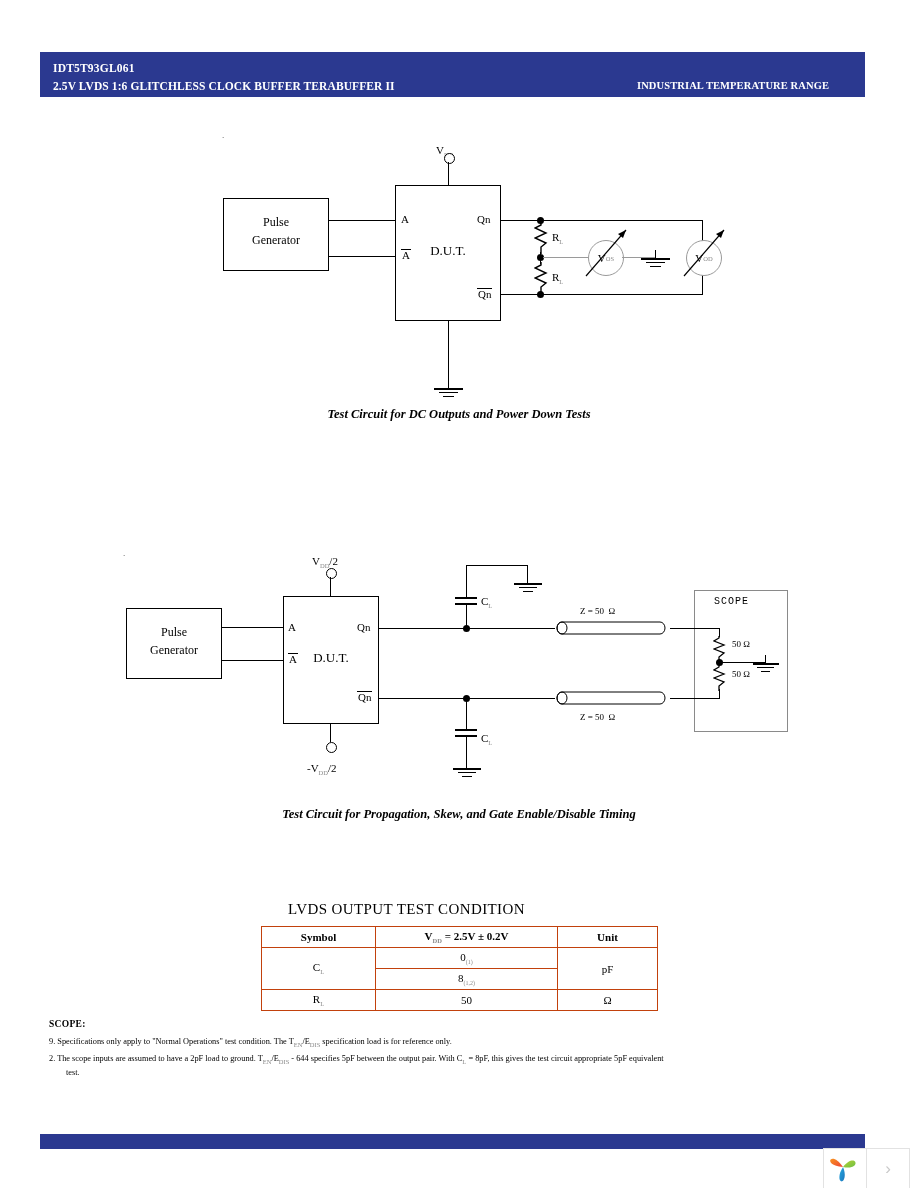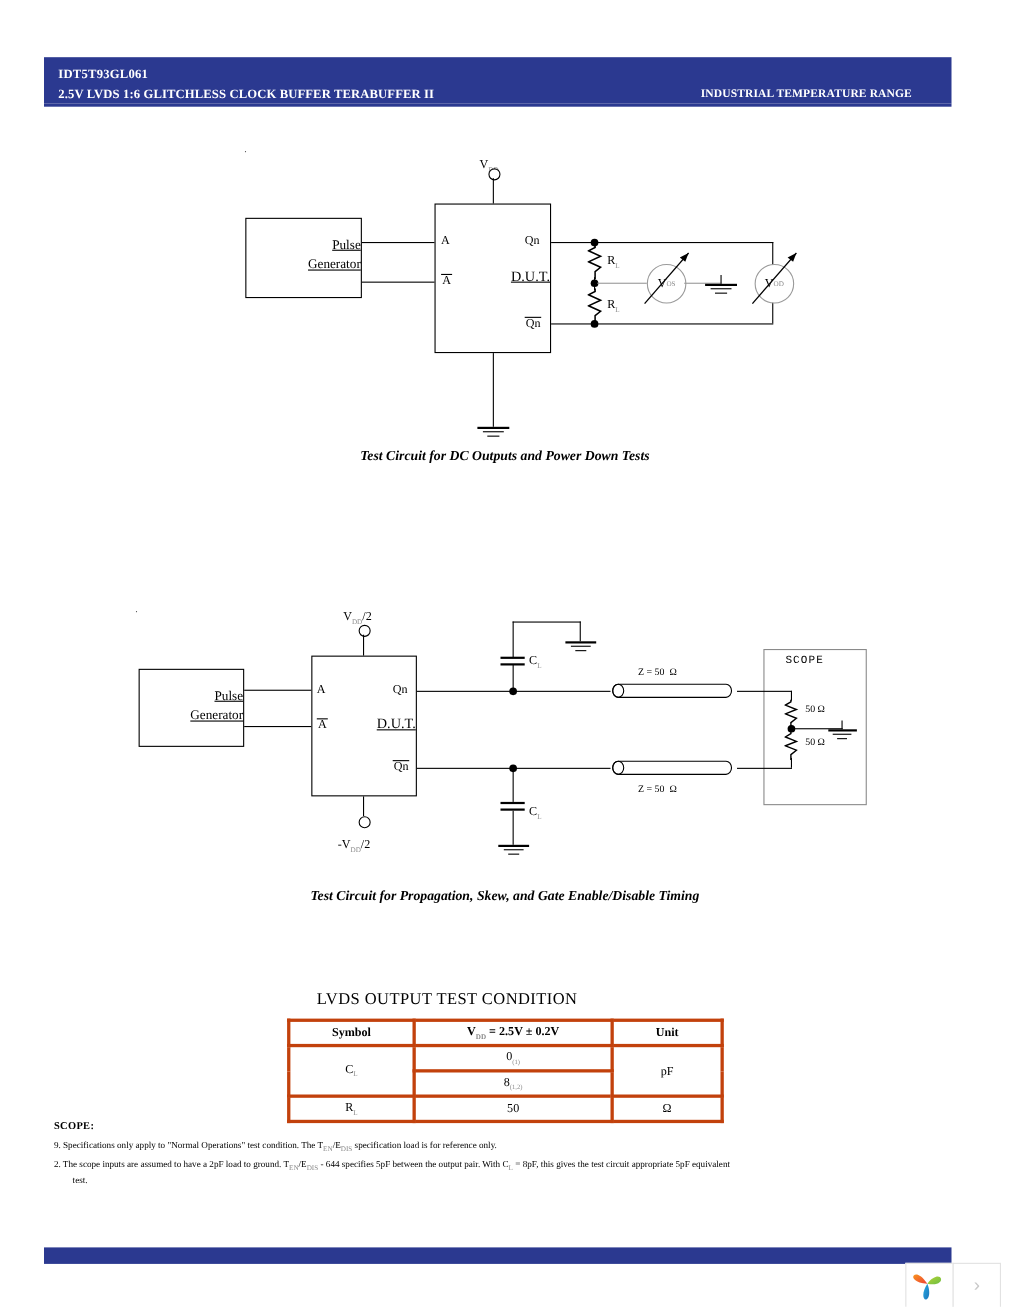--- a/index.html
+++ b/index.html
@@ -22,31 +22,31 @@
   .hl{height:1px;}
   .vl{width:1px;}
   .box{position:absolute;border:1px solid #000;box-sizing:border-box;background:#fff;}
   .lbl{position:absolute;font-size:11px;white-space:nowrap;}
   .sub{font-size:6.5px;vertical-align:sub;color:#8a8a8a;}
   .ovl{border-top:1px solid #000;display:inline-block;line-height:1.05;padding:0 1px;}
   .dot{position:absolute;width:7px;height:7px;border-radius:50%;background:#000;}
   .open-c{position:absolute;width:9px;height:9px;border-radius:50%;border:1px solid #000;background:#fff;}
   .meter{position:absolute;width:34px;height:34px;border-radius:50%;border:1px solid #9a9a9a;
          background:#fff;display:flex;align-items:center;justify-content:center;font-size:11px;}
-  .boxlabel{position:absolute;width:100%;text-align:right;font-size:12px;text-decoration:underline;}
+  .boxlabel{position:absolute;width:100%;text-align:center;font-size:12px;}
 
   .capt{position:absolute;width:918px;text-align:center;font-style:italic;font-weight:bold;
         font-size:12.5px;font-family:"Liberation Serif",serif;}
 
   
   .tbl-title{position:absolute;left:288px;top:901px;font-size:15px;letter-spacing:.4px;
              font-family:"Liberation Serif",serif;}
   table.cond{position:absolute;left:261px;top:926px;border-collapse:collapse;width:397px;
              font-family:"Liberation Serif",serif;}
-  table.cond td,table.cond th{border:3px solid #c2410c;font-size:11px;text-align:center;
+  table.cond td,table.cond th{border:1px solid #c2410c;font-size:11px;text-align:center;
              padding:2px 0;height:16px;}
   table.cond th{font-weight:bold;}
   .c-sym{width:114px;}
   .c-val{width:183px;}
   .c-unit{width:100px;}
 
   
   .notes-h{position:absolute;left:49px;top:1019px;font-size:9.5px;font-weight:bold;letter-spacing:.3px;}
   .note{position:absolute;font-size:8.3px;line-height:1.35;white-space:nowrap;}
 

